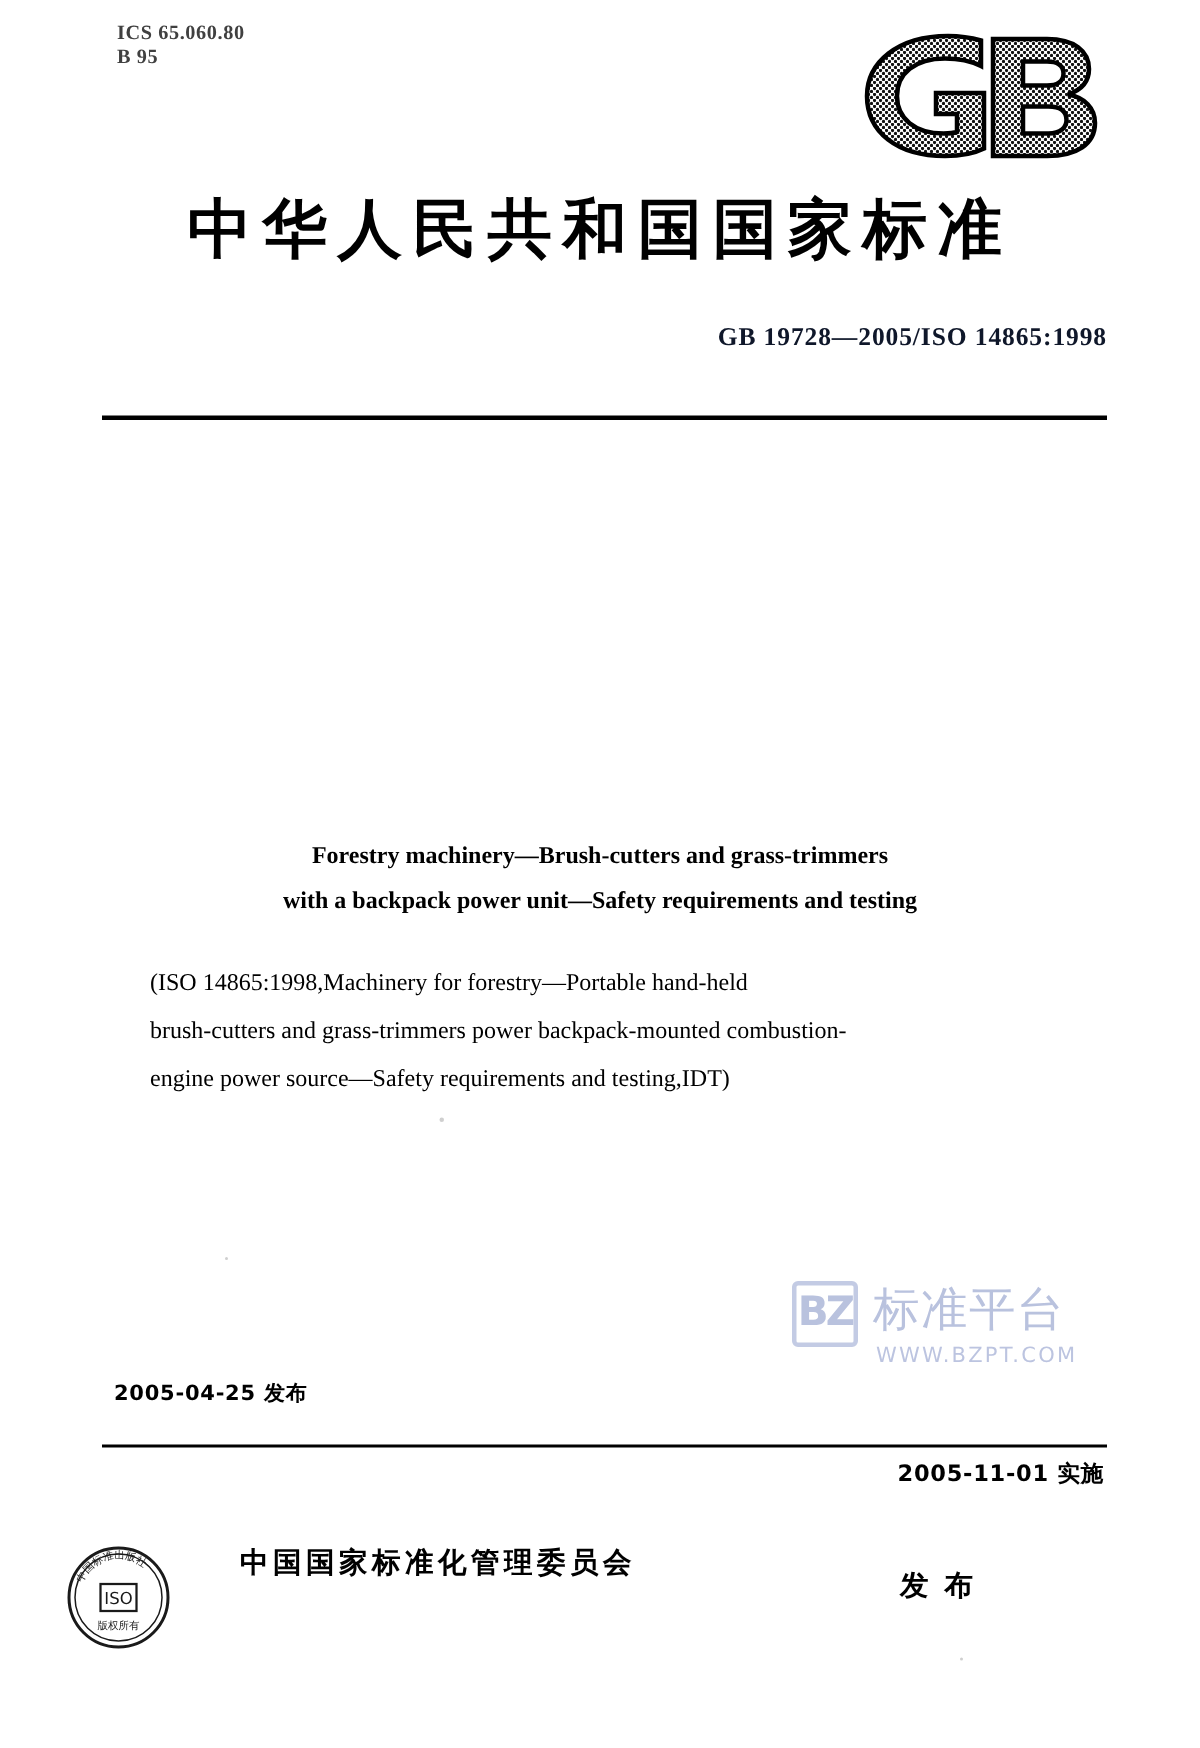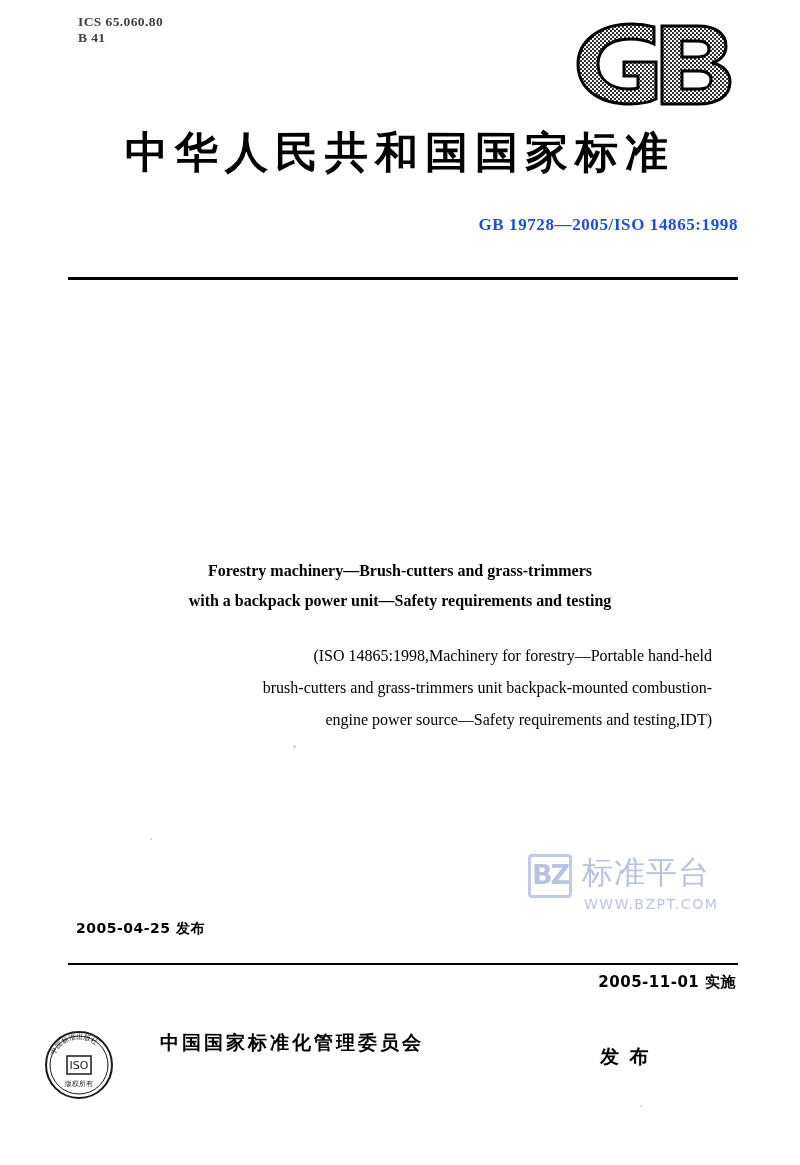--- a/index.html
+++ b/index.html
@@ -58,21 +58,21 @@
 
   
   .std-number {
     position: absolute;
     right: 62px;
     top: 215px;
     font-family: "Liberation Serif", serif;
     font-weight: bold;
     font-size: 17px;
     letter-spacing: 0.6px;
-    color: #1d4ed8;
+    color: #0f172a;
   }
 
   
   .rule-top {
     position: absolute;
     left: 68px;
     right: 62px;
     top: 277px;
     border-top: 3px solid #000;
   }
@@ -111,21 +111,21 @@
     line-height: 30px;
     color: #000;
   }
 
   
   .iso-note {
     position: absolute;
     left: 100px;
     right: 88px;
     top: 640px;
-    text-align: right;
+    text-align: left;
     font-family: "Liberation Serif", serif;
     font-size: 16px;
     line-height: 32px;
     color: #000;
   }
 
   
   .date-left {
     position: absolute;
     left: 76px;
@@ -231,21 +231,21 @@
   
   .dot { position:absolute; background:#cfcfcf; border-radius:50%; }
 </style>
 </head>
 <body>
 
 <div class="page">
 
   <div class="ics-block">
     <div>ICS 65.060.80</div>
-    <div>B 41</div>
+    <div>B 95</div>
   </div>
 
   <div class="gb-logo">
     <svg viewBox="0 0 180 92" width="180" height="92" aria-hidden="true">
       <defs>
         <pattern id="hatch" width="4" height="4" patternUnits="userSpaceOnUse">
           <rect width="4" height="4" fill="#ffffff"></rect>
           <circle cx="1" cy="1" r="1.1" fill="#111"></circle>
           <circle cx="3" cy="3" r="1.1" fill="#111"></circle>
         </pattern>
@@ -266,21 +266,21 @@
   <div class="rule-top"></div>
 
 
   <div class="en-title">
     <div>Forestry machinery—Brush-cutters and grass-trimmers</div>
     <div>with a backpack power unit—Safety requirements and testing</div>
   </div>
 
   <div class="iso-note">
     <div>(ISO 14865:1998,Machinery for forestry—Portable hand-held</div>
-    <div>brush-cutters and grass-trimmers unit backpack-mounted combustion-</div>
+    <div>brush-cutters and grass-trimmers power backpack-mounted combustion-</div>
     <div>engine power source—Safety requirements and testing,IDT)</div>
   </div>
 
   <div class="watermark">
     <div class="wm-box"></div>
     <div class="wm-bz">BZ</div>
     <div class="wm-cn">标准平台</div>
     <div class="wm-url">WWW.BZPT.COM</div>
   </div>
 

